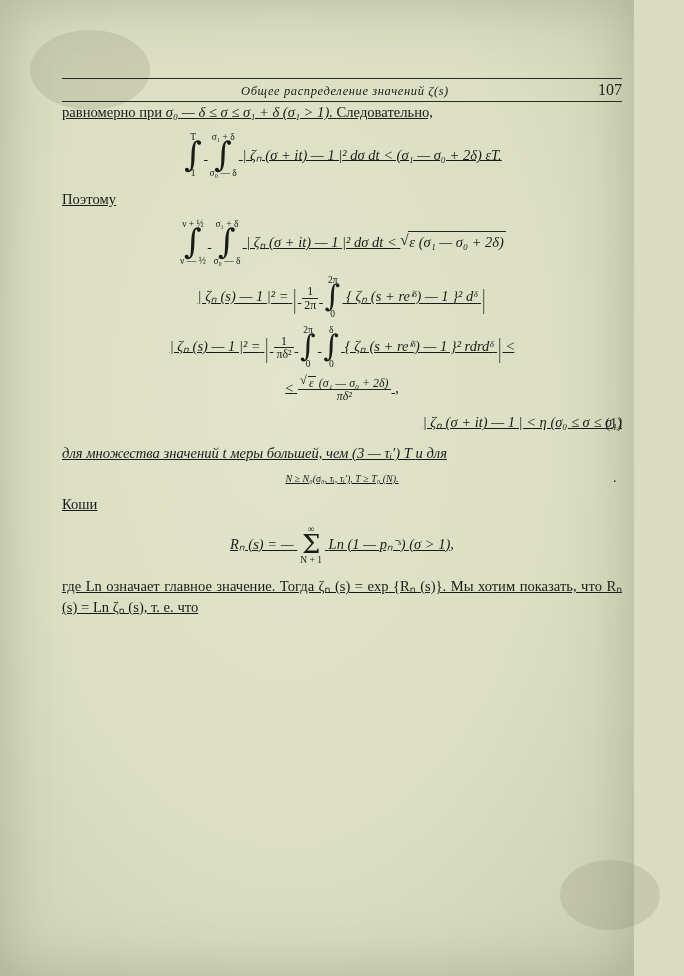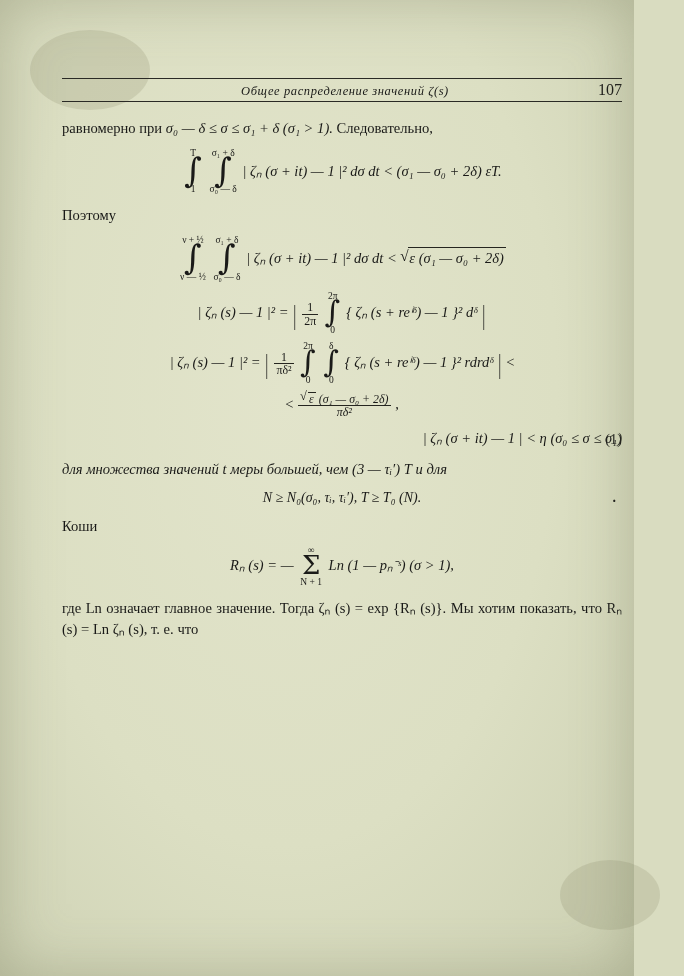--- a/index.html
+++ b/index.html
@@ -48,24 +48,25 @@
     padding-left: 34px;
   }
   .head-page {
     font-size: 16px;
     font-style: normal;
     min-width: 28px;
     text-align: right;
   }
   
   .body {
-    margin-top: 16px;
+    margin-top: 0;
     font-size: 14.6px;
     line-height: 1.42;
     text-align: justify;
+    text-decoration: underline;
   }
   p {
     margin: 0 0 4px 0;
   }
   .noindent {
     text-indent: 0;
   }
   
   .display {
     text-align: center;
@@ -163,21 +164,21 @@
   }
   .eqline .eqno {
     position: absolute;
     right: 0;
     top: 1px;
     float: none;
   }
   .centerline {
     text-align: center;
     margin: 8px 0;
-    font-size: 14px;
+    font-size: 10px;
   }
   .dotmark {
     position: absolute;
     right: 6px;
     font-weight: bold;
   }
   .blotch {
     position: absolute;
     border-radius: 50%;
     background: rgba(120,120,90,0.18);

